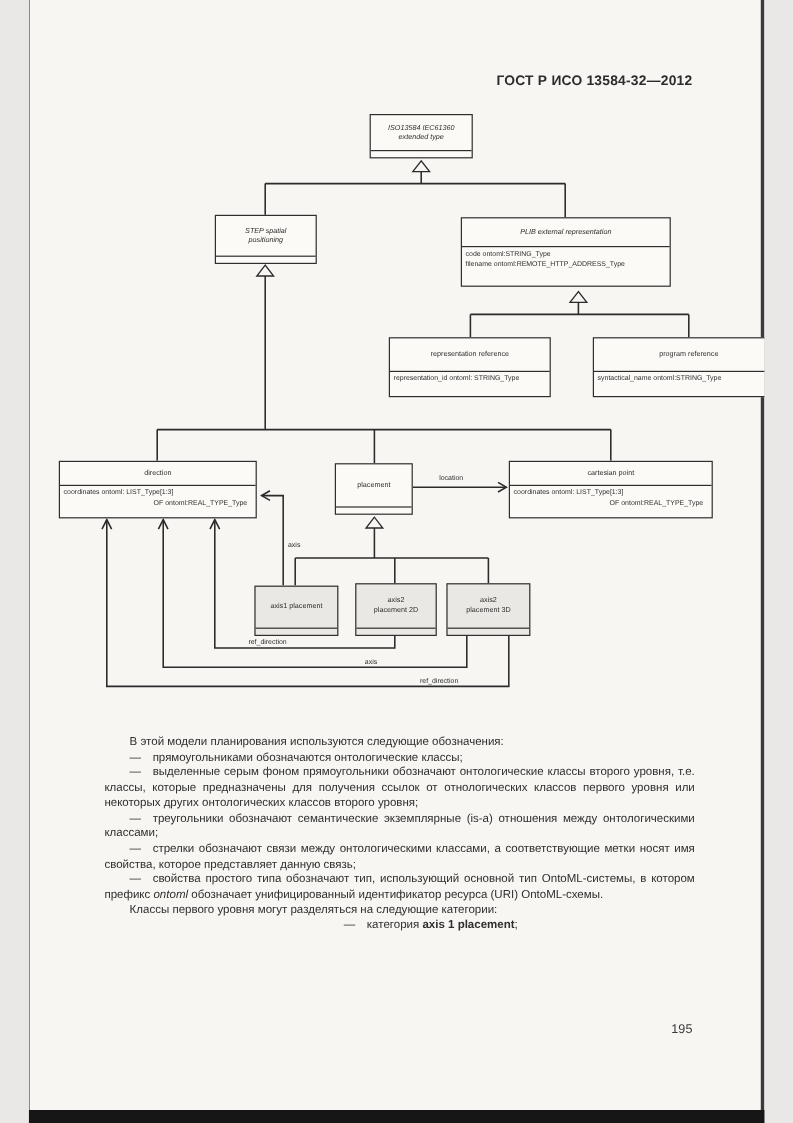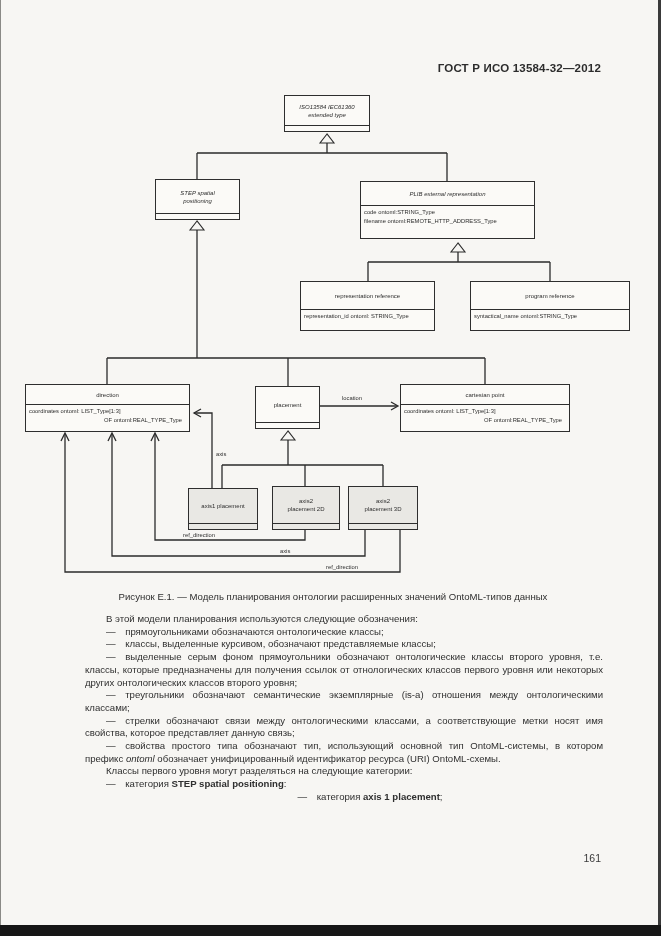--- a/index.html
+++ b/index.html
@@ -1,17 +1,17 @@
 <!DOCTYPE html>
 <html><head>
 <meta charset="utf-8">
 <style>
   html,body{margin:0;padding:0;background:#e9e8e6;}
   .page{
-    position:relative;width:661px;height:936px;margin:0 auto;
+    position:relative;width:613px;height:936px;margin:0 auto;
     background:#f7f6f3;overflow:hidden;
     font-family:"Liberation Sans","DejaVu Sans",sans-serif;color:#333;
   }
   
   .scan-bottom{position:absolute;left:0;bottom:0;width:661px;height:11px;background:#161616;}
   .scan-right{position:absolute;right:0;top:0;width:3px;height:936px;background:#3a3a3a;}
   .scan-left{position:absolute;left:0;top:0;width:1px;height:936px;background:#8a8a86;}
 
   .header{
     position:absolute;top:62px;left:0;right:60px;
@@ -41,21 +41,21 @@
   .node .attr-r{text-align:right;padding-right:4px;}
   .lbl{font-size:5.8px;fill:#2e2e2e;font-family:"Liberation Sans","DejaVu Sans",sans-serif;}
   .wire{stroke:#2b2b2b;stroke-width:1.3;fill:none;}
   .tri{fill:#f7f6f3;stroke:#2b2b2b;stroke-width:1.1;}
 
   
   .caption{
     position:absolute;top:591px;left:63px;right:58px;
     text-align:center;font-size:9.6px;color:#2f2f2f;
   }
-  .bodytext{position:absolute;top:613px;left:63px;right:58px;font-size:9.6px;line-height:12.7px;color:#2f2f2f;margin-left:22px;}
+  .bodytext{position:absolute;top:613px;left:63px;right:58px;font-size:9.6px;line-height:12.7px;color:#2f2f2f;}
   .bodytext p{margin:0;text-indent:21px;text-align:justify;}
   .bodytext p.lvl2{text-indent:52px;text-align:center;}
   .pagenum{position:absolute;top:852px;right:60px;font-size:10.5px;color:#3a3a3a;}
 </style>
 </head>
 <body>
 
 <div class="page">
 
   <div class="header">ГОСТ Р ИСО 13584-32—2012</div>
@@ -175,34 +175,31 @@
     <div class="node grey" style="left:348px;top:486px;width:70px;height:44px">
       <div class="tcenter">
         <div>axis2</div>
         <div>placement 3D</div>
       </div>
       <div class="strip"></div>
     </div>
 
   </div>
 
-  <div class="caption">Рисунок Е.1. — Модель планирования онтологии расширенных значений OntoML-типов данных</div>
 
   <div class="bodytext" id="body-paragraphs">
       <p><span>В этой модели планирования используются следующие обозначения:</span></p>
       <p><span>— прямоугольниками обозначаются онтологические классы;</span></p>
-      <p><span>— классы, выделенные курсивом, обозначают представляемые классы;</span></p>
       <p><span>— выделенные серым фоном прямоугольники обозначают онтологические классы второго уровня, т.е. классы, которые предназначены для получения ссылок от отнологических классов первого уровня или некоторых других онтологических классов второго уровня;</span></p>
       <p><span>— треугольники обозначают семантические экземплярные (is-a) отношения между онтологическими классами;</span></p>
       <p><span>— стрелки обозначают связи между онтологическими классами, а соответствующие метки носят имя свойства, которое представляет данную связь;</span></p>
       <p><span>— свойства простого типа обозначают тип, использующий основной тип OntoML-системы, в котором префикс </span><span style="font-weight: normal; font-style: italic;">ontoml</span><span> обозначает унифицированный идентификатор ресурса (URI) OntoML-схемы.</span></p>
       <p><span>Классы первого уровня могут разделяться на следующие категории:</span></p>
-      <p><span>— категория </span><span style="font-weight: bold;">STEP spatial positioning</span><span>:</span></p>
       <p class="lvl2"><span>— категория </span><span style="font-weight: bold;">axis 1 placement</span><span>;</span></p>
     </div>
 
-  <div class="pagenum">161</div>
+  <div class="pagenum">195</div>
 
   <div class="scan-left"></div>
   <div class="scan-right"></div>
   <div class="scan-bottom"></div>
 
 </div>
 
 </body></html>

